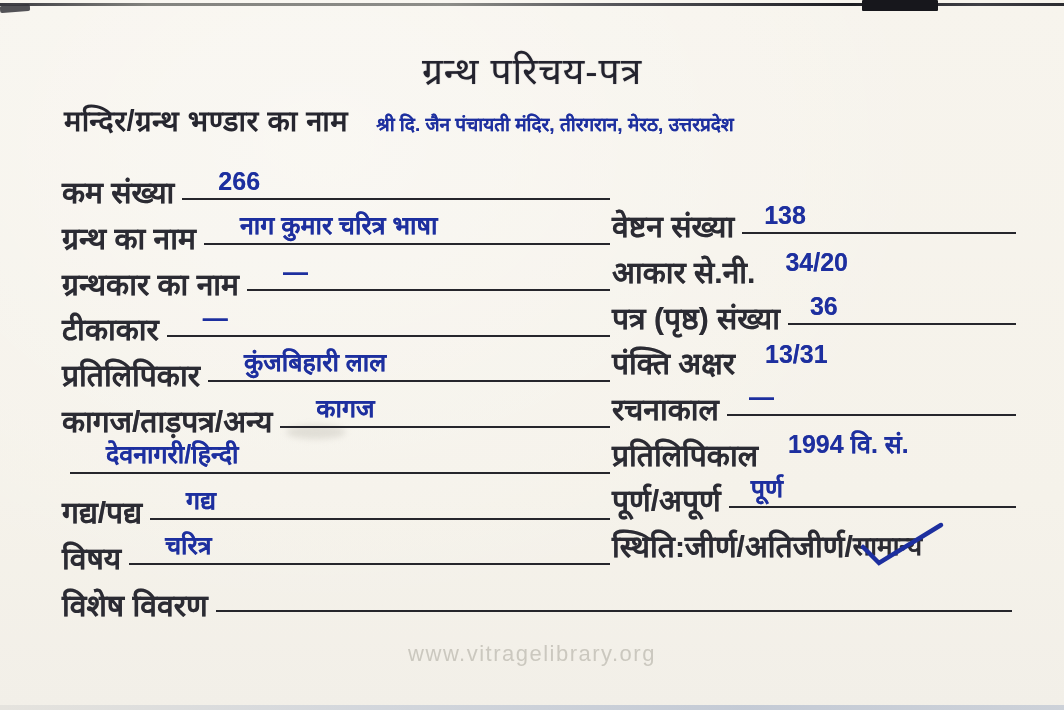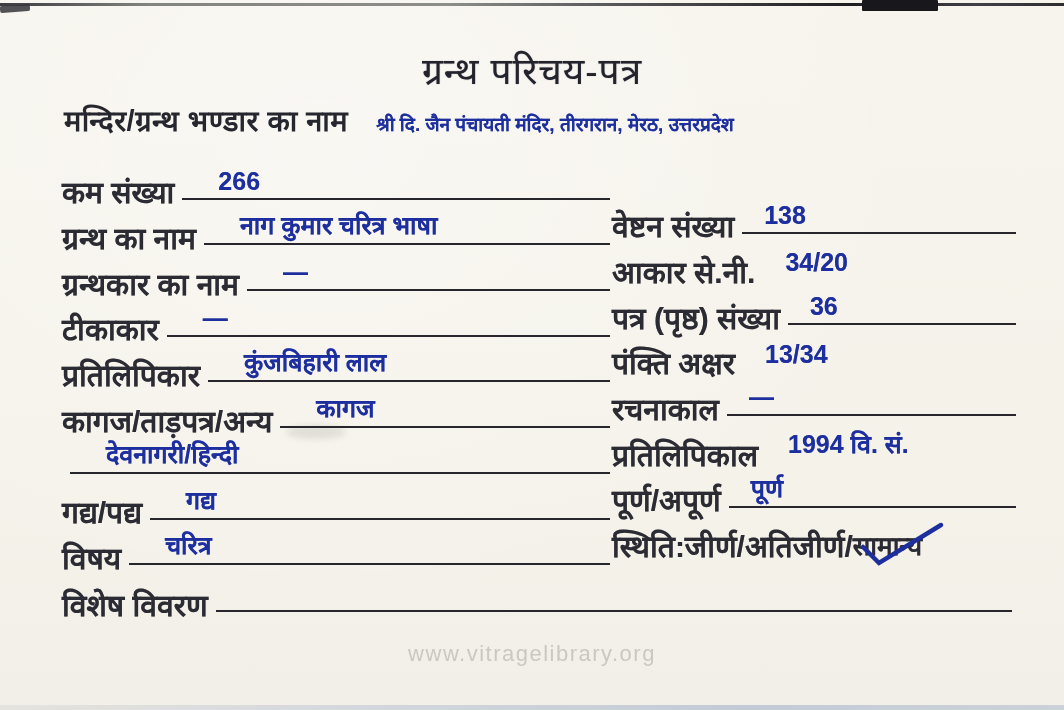--- a/index.html
+++ b/index.html
@@ -186,21 +186,21 @@
   <div class="row">
     <span class="lbl">पत्र (पृष्ठ) संख्या</span>
     <span class="line">
       <span class="val ink">36</span>
     </span>
   </div>
 
   <div class="row">
     <span class="lbl">पंक्ति अक्षर</span>
     <span class="line">
-      <span class="val ink">13/34</span>
+      <span class="val ink">13/31</span>
     </span>
   </div>
 
   <div class="row">
     <span class="lbl">रचनाकाल</span>
     <span class="line">
       <span class="val ink">—</span>
     </span>
   </div>
 

